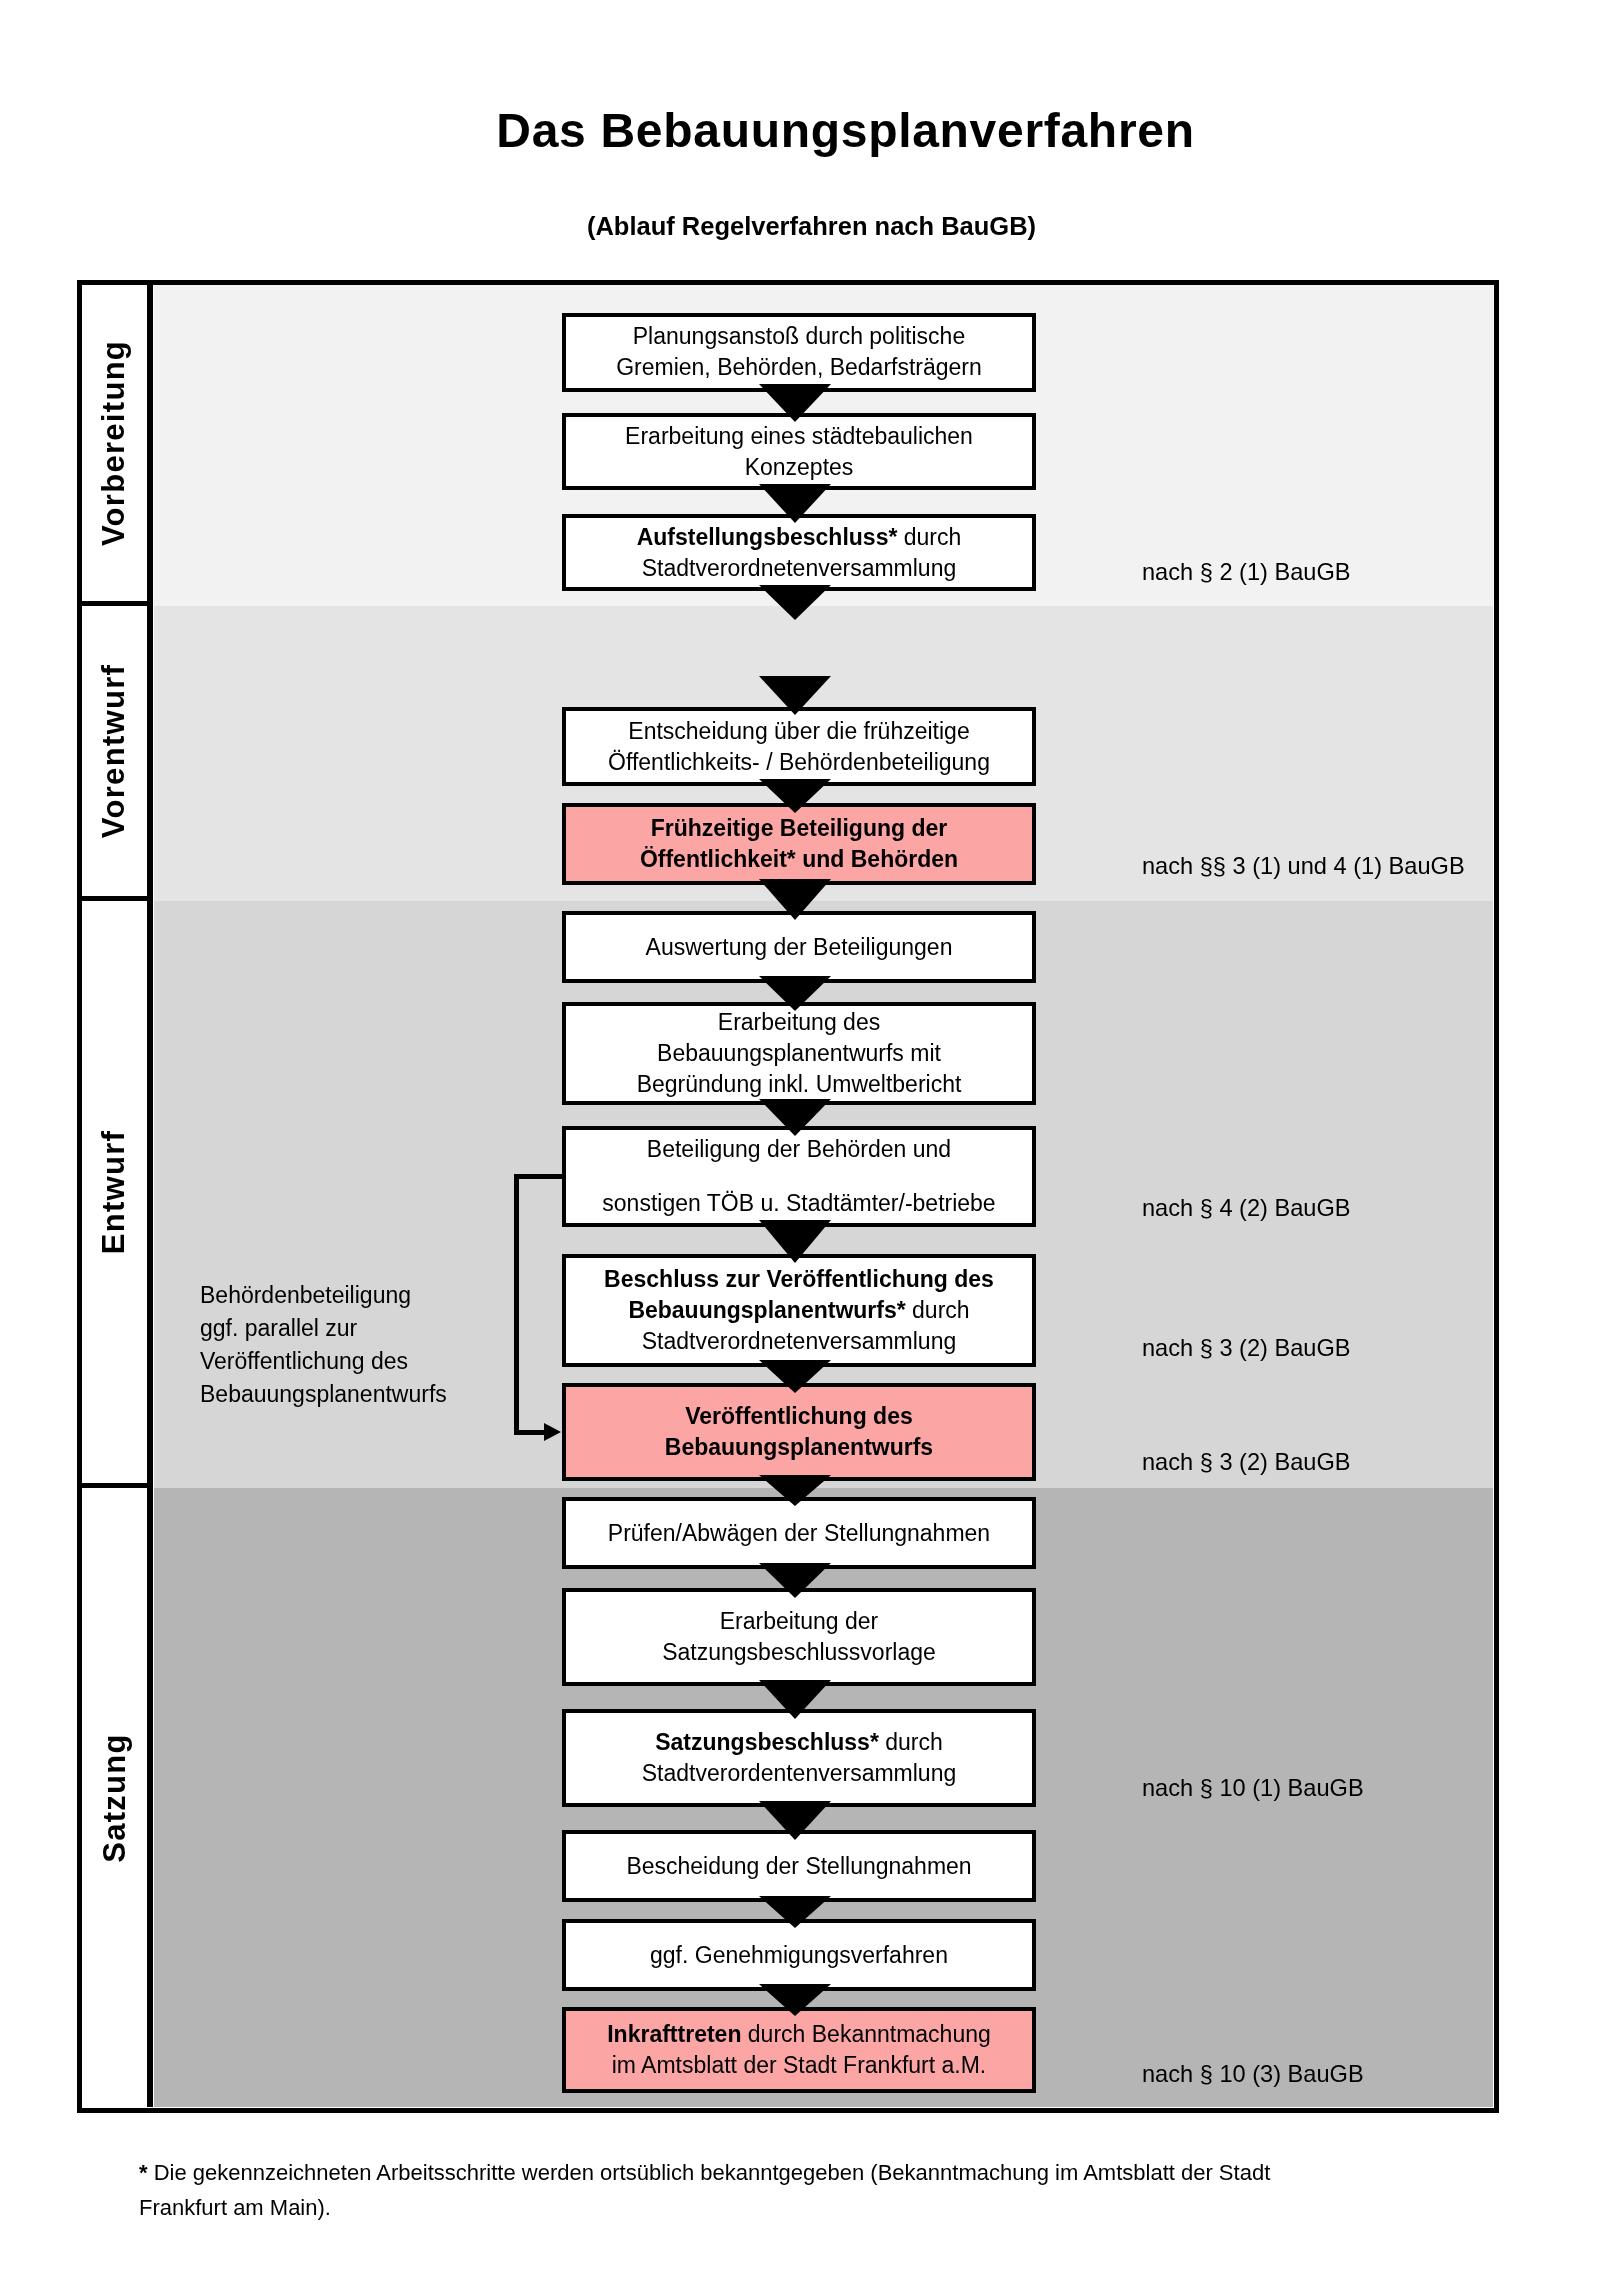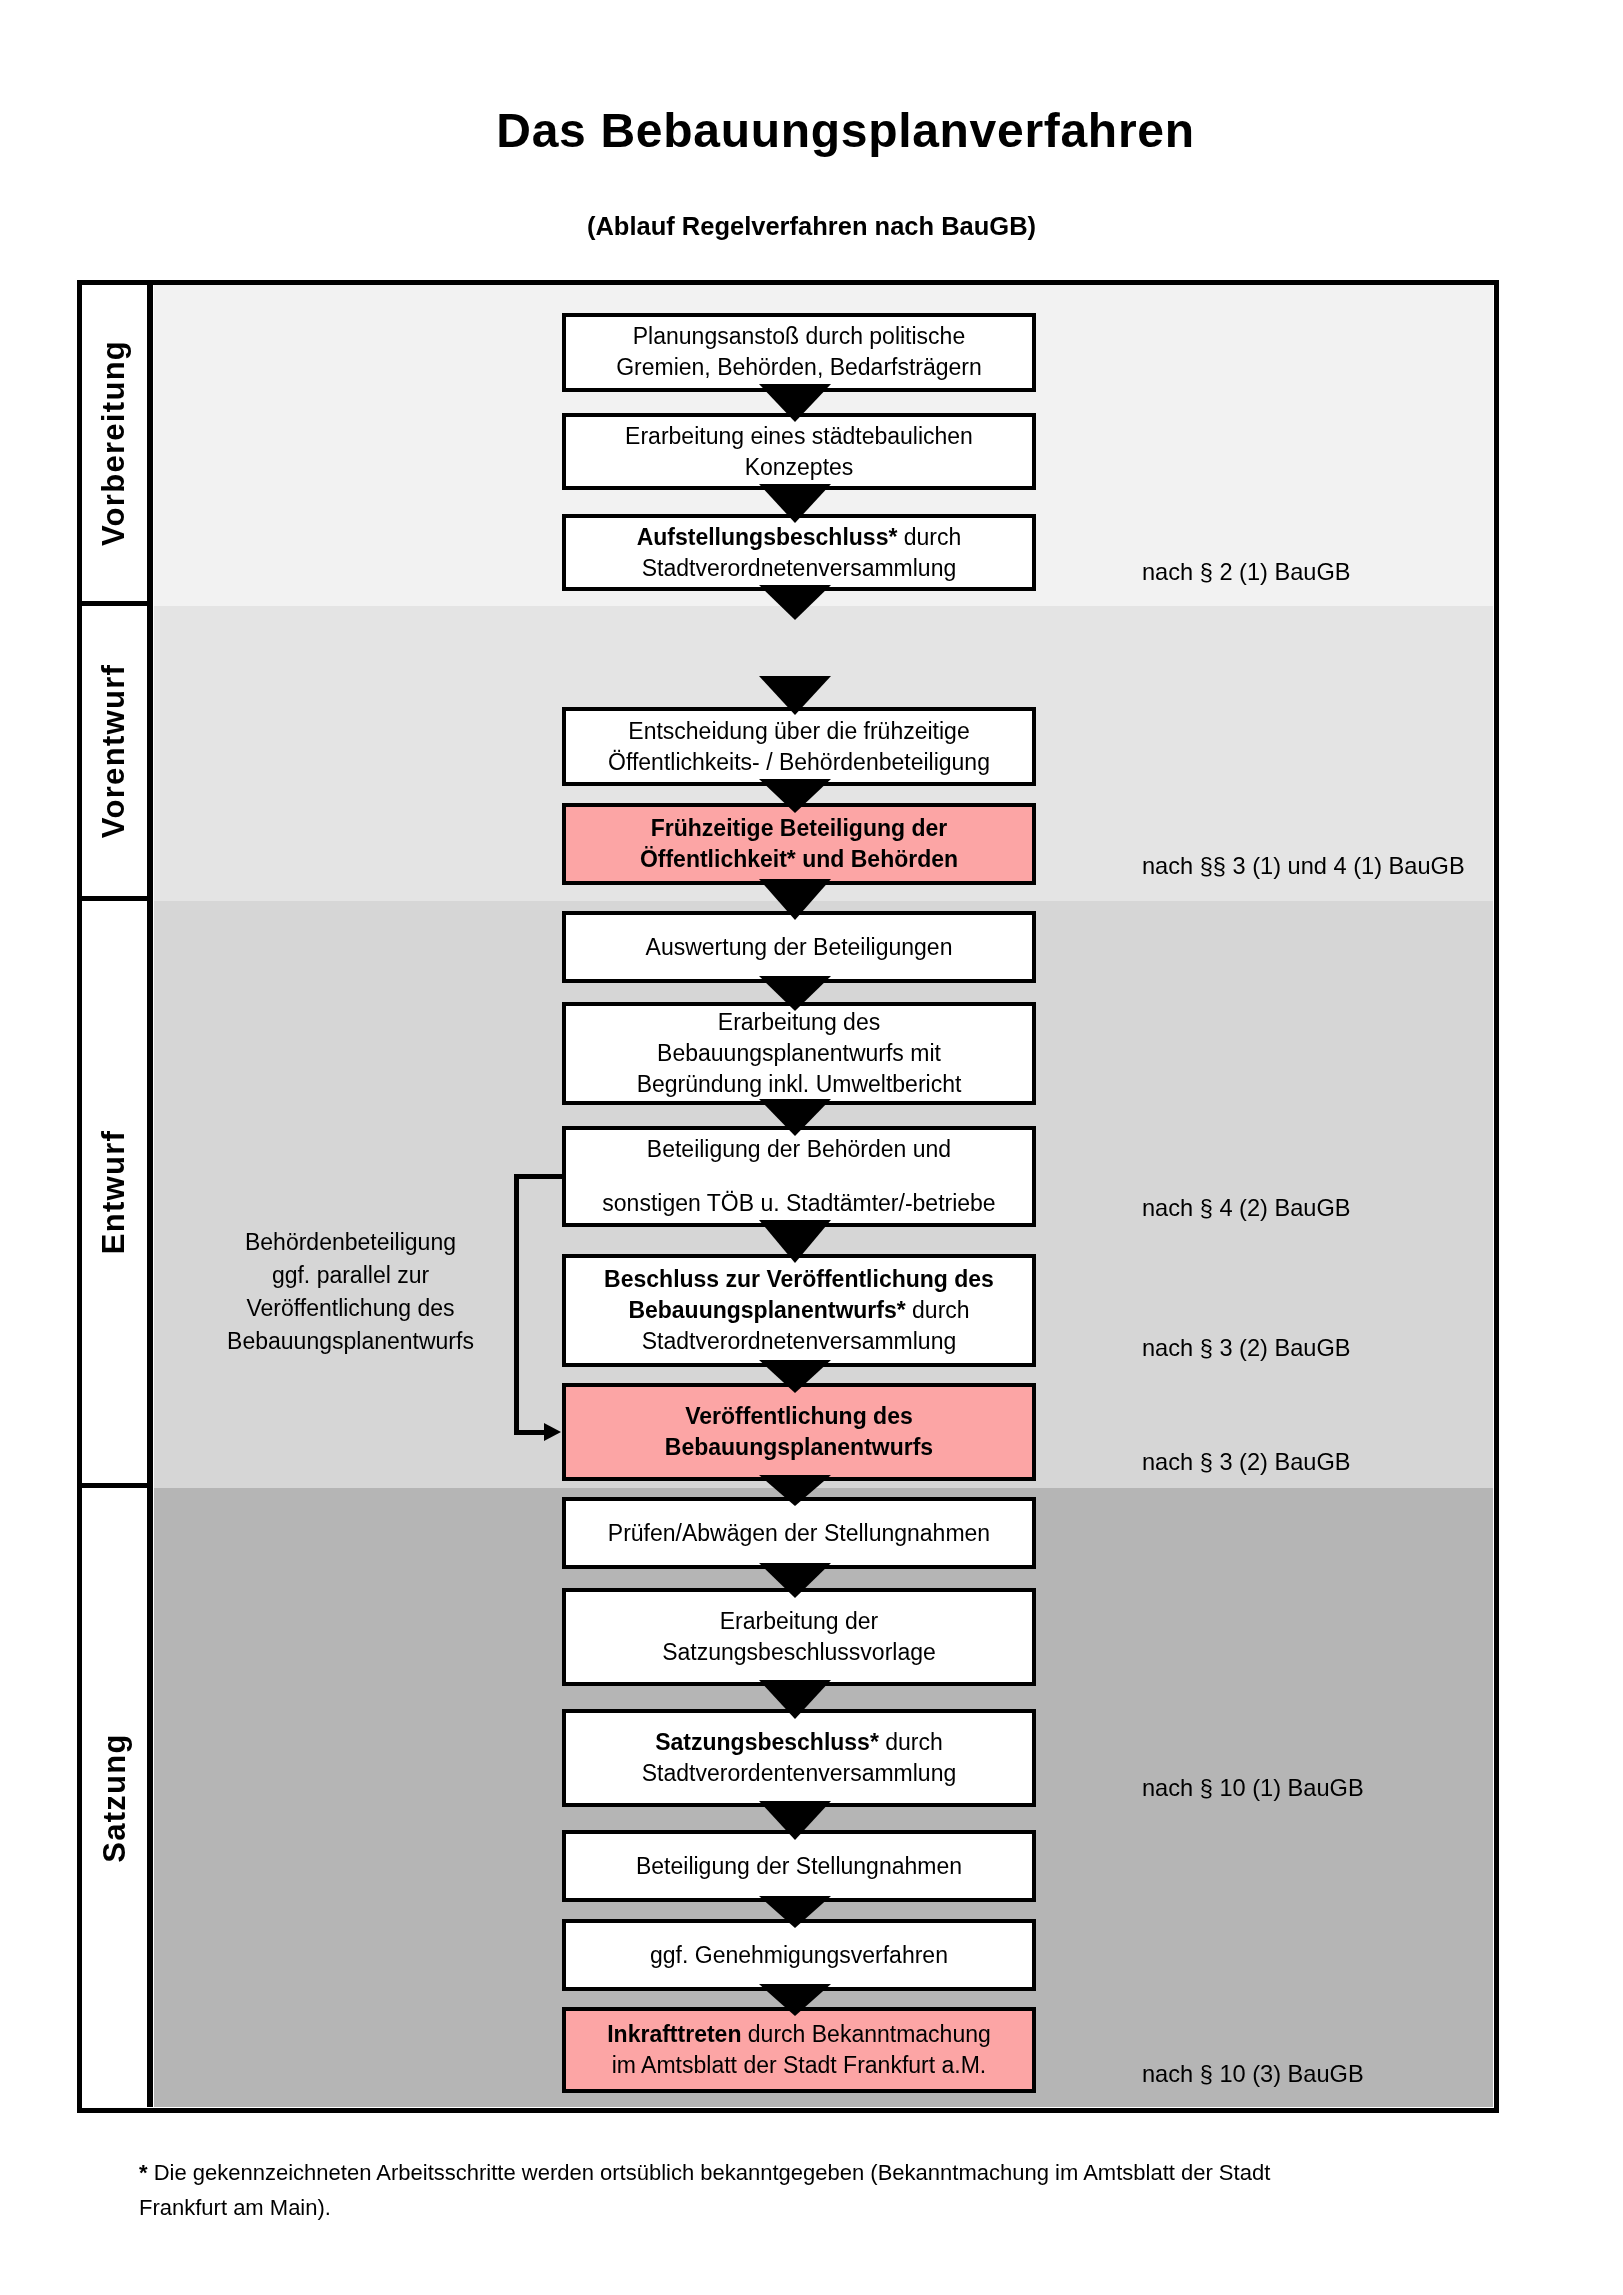--- a/index.html
+++ b/index.html
@@ -26,22 +26,22 @@
     background:#fff;box-sizing:border-box;display:flex;flex-direction:column;
     justify-content:center;align-items:center;font-size:23px;line-height:31px;
     text-align:center;z-index:2;}
   .box .bld{font-weight:bold;}
   .box.hl{background:#fca5a5;}
   .arrow{position:absolute;width:0;height:0;left:605px;
     border-left:36px solid transparent;border-right:36px solid transparent;z-index:3;}
   .note{position:absolute;left:988px;width:347px;display:flex;
     align-items:flex-end;font-size:23.6px;z-index:1;padding-bottom:5.2px;
     box-sizing:border-box;white-space:nowrap;}
-  .annotation{position:absolute;left:46px;top:941px;width:301px;
-    text-align:center;font-size:23px;line-height:33px;z-index:1;}
+  .annotation{position:absolute;left:46px;top:994px;width:301px;
+    text-align:left;font-size:23px;line-height:33px;z-index:1;}
   .bracket{position:absolute;background:#000;z-index:1;}
   .bracket-head{position:absolute;width:0;height:0;z-index:1;
     border-top:9.8px solid transparent;border-bottom:9.8px solid transparent;
     border-left:17px solid #000;}
   .footnote{position:absolute;left:131px;top:2155px;width:1407px;
     font-size:22px;line-height:35px;margin-left:8px;}
 </style>
 </head>
 <body>
 
@@ -115,21 +115,21 @@
         </div>
         <div class="box" style="top: 1303px; height: 98px;">
           <div><span>Erarbeitung der</span></div>
           <div><span>Satzungsbeschlussvorlage</span></div>
         </div>
         <div class="box" style="top: 1424px; height: 98px;">
           <div><span class="bld">Satzungsbeschluss*</span><span> durch</span></div>
           <div><span>Stadtverordentenversammlung</span></div>
         </div>
         <div class="box" style="top: 1545px; height: 72px;">
-          <div><span>Beteiligung der Stellungnahmen</span></div>
+          <div><span>Bescheidung der Stellungnahmen</span></div>
         </div>
         <div class="box" style="top: 1634px; height: 72px;">
           <div><span>ggf. Genehmigungsverfahren</span></div>
         </div>
         <div class="box hl" style="top: 1722px; height: 86px;">
           <div><span class="bld">Inkrafttreten</span><span> durch Bekanntmachung</span></div>
           <div><span>im Amtsblatt der Stadt Frankfurt a.M.</span></div>
         </div>
         <div class="arrow" style="top: 99px; border-top: 38px solid rgb(0, 0, 0);"></div>
         <div class="arrow" style="top: 199px; border-top: 39px solid rgb(0, 0, 0);"></div>

